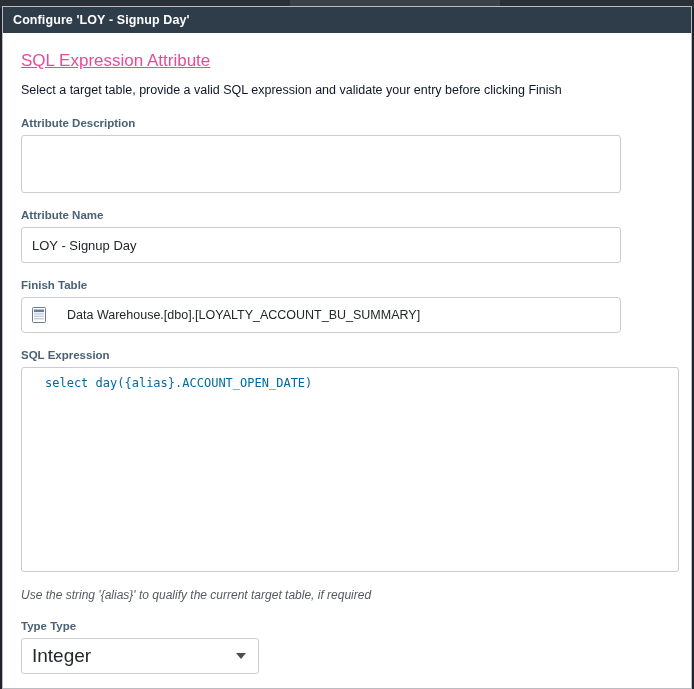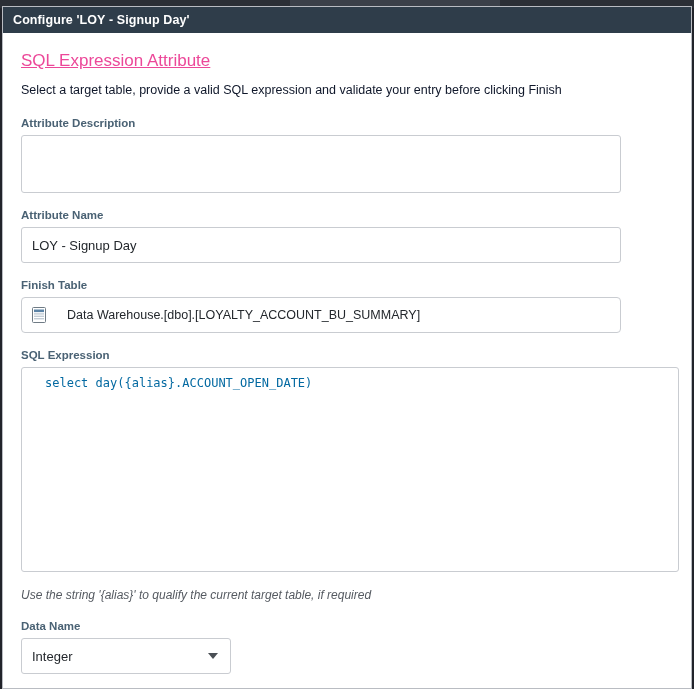--- a/index.html
+++ b/index.html
@@ -133,30 +133,30 @@
     white-space: pre-wrap;
     overflow: hidden;
   }
   .hint {
     font-size: 12px;
     color: #555a61;
     margin: 8px 0 18px 0;
     font-style: italic;
   }
   .select {
-    width: 210px;
+    width: 238px;
     height: 36px;
     border: 1px solid #c9ccd1;
     border-radius: 3px;
     background: #ffffff;
     display: flex;
     align-items: center;
     justify-content: space-between;
     padding: 0 8px 0 10px;
-    font-size: 13px;
+    font-size: 19px;
     color: #23272c;
   }
   .chev {
     width: 0; height: 0;
     border-left: 5px solid transparent;
     border-right: 5px solid transparent;
     border-top: 6px solid #4a4f55;
     margin-right: 4px;
   }
 </style>
@@ -206,21 +206,21 @@
       </div>
 
       <div class="field-block">
         <div class="field-label">SQL Expression</div>
         <div class="sql-area">select day({alias}.ACCOUNT_OPEN_DATE)</div>
       </div>
 
       <div class="hint">Use the string '{alias}' to qualify the current target table, if required</div>
 
       <div class="field-block">
-        <div class="field-label">Data Name</div>
+        <div class="field-label">Type Type</div>
         <div class="select">
           <span>Integer</span>
           <span class="chev"></span>
         </div>
       </div>
 
     </div>
   </div>
 </div>
 

